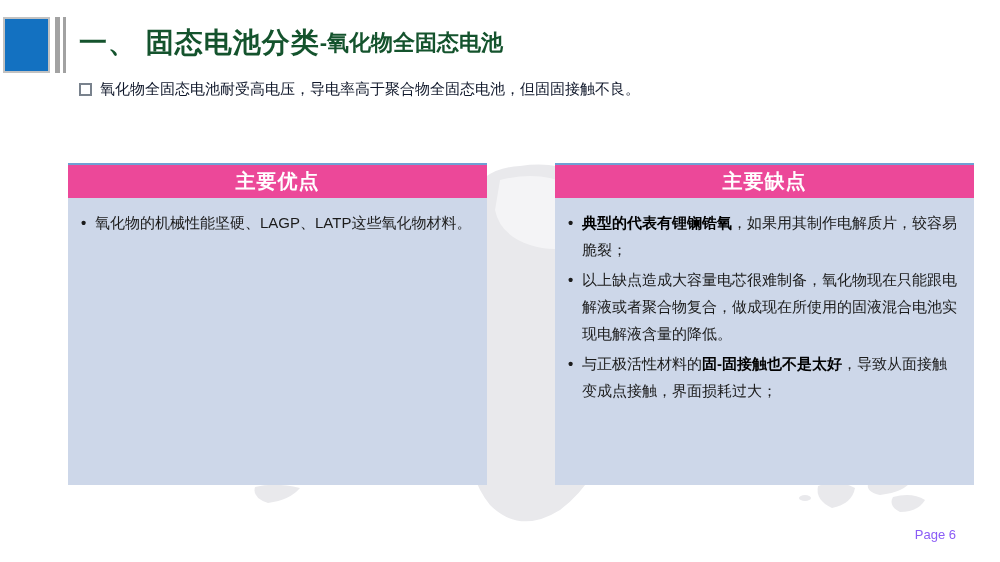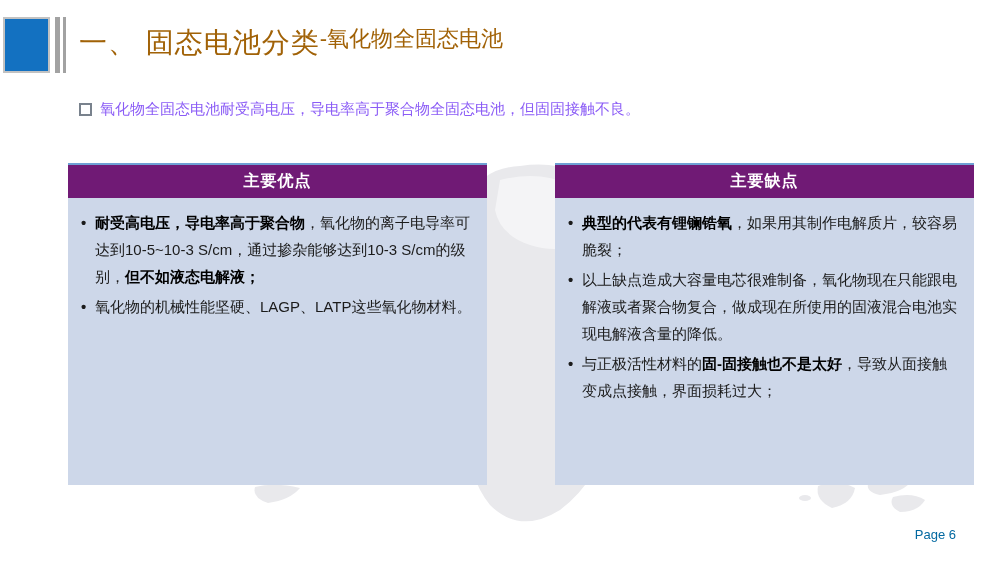--- a/index.html
+++ b/index.html
@@ -17,46 +17,46 @@
   .accent-square{
     position:absolute;left:3px;top:17px;width:43px;height:52px;
     background:#1371c1;border:2px solid #c2c2c2;z-index:2;
   }
   .accent-bar1{position:absolute;left:55px;top:17px;width:5px;height:56px;background:#a2a2a2;z-index:2;}
   .accent-bar2{position:absolute;left:63px;top:17px;width:3px;height:56px;background:#a2a2a2;z-index:2;}
 
   
   .title{
     position:absolute;left:79px;top:24px;z-index:2;
-    display:flex;align-items:flex-start;white-space:nowrap;
-    color:#a16207;font-weight:400;
+    display:flex;align-items:center;white-space:nowrap;
+    color:#14532d;font-weight:700;
   }
   .title .main{font-size:28px;letter-spacing:1px;}
   .title .sub{font-size:22px;}
 
   
   .intro{
     position:absolute;left:79px;top:80px;z-index:2;
     display:flex;align-items:center;
-    font-size:15px;color:#8b5cf6;white-space:nowrap;margin-top:20px;
+    font-size:15px;color:#0f172a;white-space:nowrap;
   }
   .intro .sq{
     display:inline-block;width:9px;height:9px;
     border:2px solid #79828d;margin-right:8px;flex:0 0 auto;
   }
 
   
   .box{
     position:absolute;top:163px;width:419px;height:322px;z-index:1;
   }
   .box.adv{left:68px;}
   .box.dis{left:543px;padding-left:12px;}
   .box-header{
-    height:33px;background:#701a75;border-top:2px solid #6fa0d4;
-    color:#ffffff;font-size:16px;font-weight:700;
+    height:33px;background:#ec4899;border-top:2px solid #6fa0d4;
+    color:#ffffff;font-size:20px;font-weight:700;
     display:flex;align-items:center;justify-content:center;
     letter-spacing:1px;
   }
   .box-body{
     height:287px;background:#cdd7e9;
     padding:11px 14px 0 12px;box-sizing:border-box;
   }
   .box-body ul{list-style:none;margin:0;padding:0;}
   .box-body li{
     position:relative;padding-left:15px;margin-bottom:3px;
@@ -64,21 +64,21 @@
   }
   .box-body li::before{
     content:"\2022";position:absolute;left:1px;top:0;
     color:#1b1b1b;font-weight:700;
   }
   .box-body .b{font-weight:700;color:#000;}
 
   
   .page-number{
     position:absolute;right:44px;top:527px;z-index:2;
-    font-size:13px;color:#0369a1;
+    font-size:13px;color:#8b5cf6;
   }
 </style>
 </head>
 <body>
 
 <div class="slide">
 
   <svg class="watermark" width="1000" height="562" viewBox="0 0 1000 562" xmlns="http://www.w3.org/2000/svg">
     <g fill="#e9e9ec">
       <path d="M470 200 Q480 168 520 166 Q575 158 605 195 Q635 235 628 300 Q640 360 615 420 Q600 480 560 510 Q520 535 490 505 Q462 470 468 410 Q455 350 470 290 Z"></path>
@@ -102,21 +102,20 @@
 
   <div class="intro">
     <span class="sq"></span>
     <span>氧化物全固态电池耐受高电压，导电率高于聚合物全固态电池，但固固接触不良。</span>
   </div>
 
   <div class="box adv">
     <div class="box-header">主要优点</div>
     <div class="box-body">
       <ul>
-          <li><span class="b">耐受高电压，导电率高于聚合物</span><span>，氧化物的离子电导率可达到10-5~10-3 S/cm，通过掺杂能够达到10-3 S/cm的级别，</span><span class="b">但不如液态电解液；</span></li>
           <li><span>氧化物的机械性能坚硬、LAGP、LATP这些氧化物材料。</span></li>
         </ul>
     </div>
   </div>
 
   <div class="box dis">
     <div class="box-header">主要缺点</div>
     <div class="box-body">
       <ul>
           <li><span class="b">典型的代表有锂镧锆氧</span><span>，如果用其制作电解质片，较容易脆裂；</span></li>

